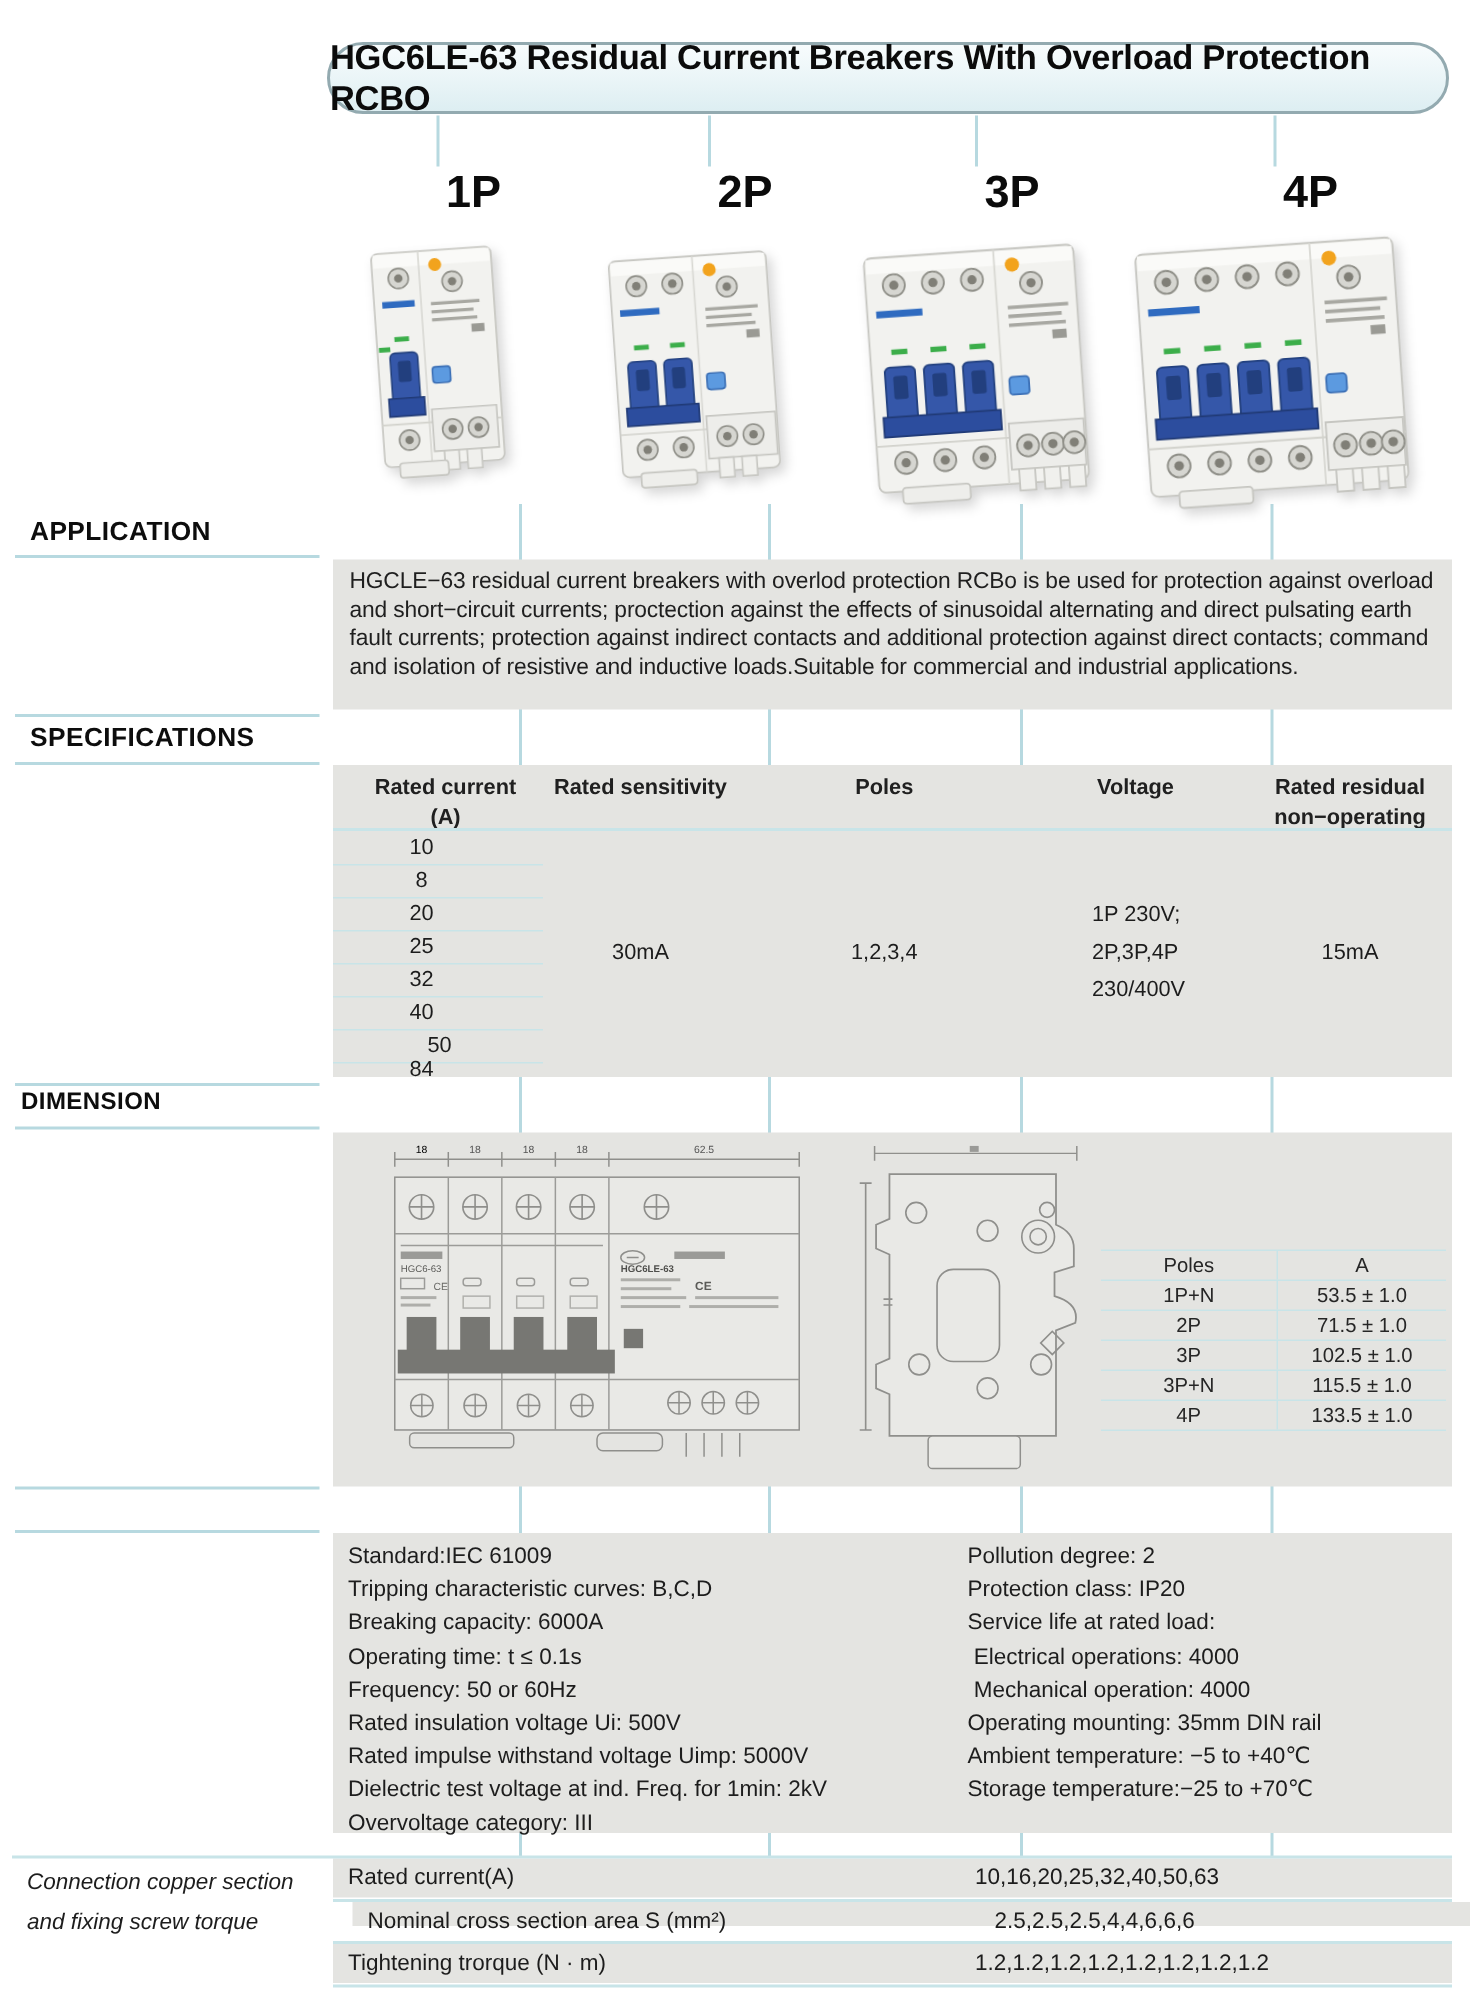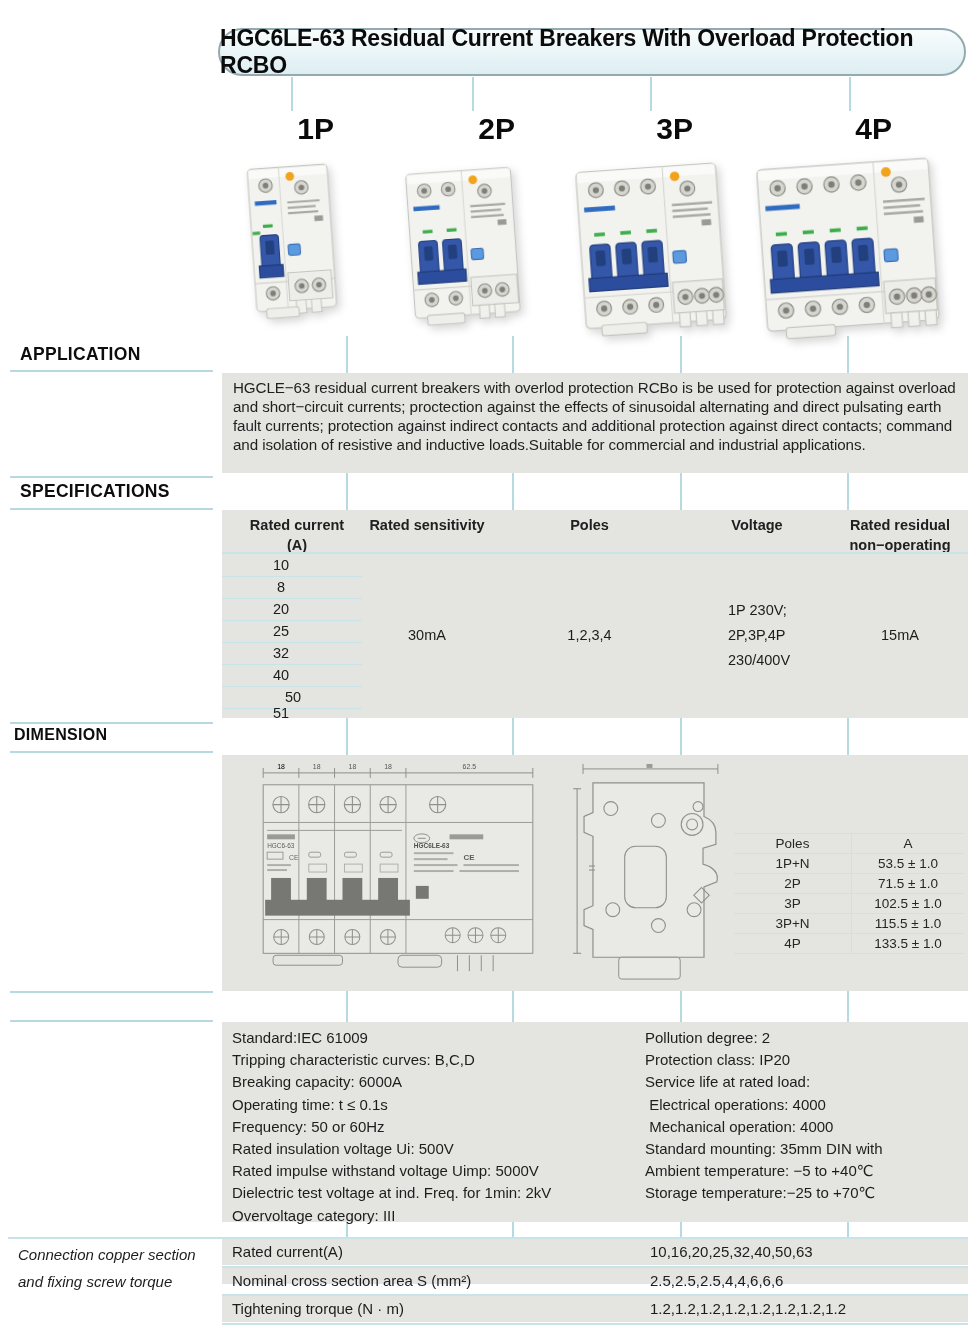--- a/index.html
+++ b/index.html
@@ -252,21 +252,21 @@
     <div class="rc" style="top:89px;">20</div>
     <div class="sepline" style="left:0;top:110px;width:140px;"></div>
     <div class="rc" style="top:111px;">25</div>
     <div class="sepline" style="left:0;top:132px;width:140px;"></div>
     <div class="rc" style="top:133px;">32</div>
     <div class="sepline" style="left:0;top:154px;width:140px;"></div>
     <div class="rc" style="top:155px;">40</div>
     <div class="sepline" style="left:0;top:176px;width:140px;"></div>
     <div class="rc" style="top:177px;padding-left:12px;">50</div>
     <div class="sepline" style="left:0;top:198px;width:140px;"></div>
-    <div class="rc" style="top:187px;top:199px;height:9px;line-height:9px;">51</div>
+    <div class="rc" style="top:187px;top:199px;height:9px;line-height:9px;">84</div>
 
     <div class="cellc" style="left:130px;top:115px;width:150px;">30mA</div>
     <div class="cellc" style="left:295px;top:115px;width:145px;">1,2,3,4</div>
     <div class="vblock" style="left:506px;top:88px;">
       <div>1P 230V;</div>
       <div>2P,3P,4P</div>
       <div>230/400V</div>
     </div>
     <div class="cellc" style="left:610px;top:115px;width:136px;">15mA</div>
   </div>
@@ -420,35 +420,35 @@
       <div class="tl-line">Rated impulse withstand voltage Uimp: 5000V</div>
       <div class="tl-line">Dielectric test voltage at ind. Freq. for 1min: 2kV</div>
       <div class="tl-line">Overvoltage category: III</div>
     </div>
     <div class="tcol" style="left:423px;width:320px;">
       <div class="tl-line">Pollution degree: 2</div>
       <div class="tl-line">Protection class: IP20</div>
       <div class="tl-line">Service life at rated load:</div>
       <div class="tl-line"> Electrical operations: 4000</div>
       <div class="tl-line"> Mechanical operation: 4000</div>
-      <div class="tl-line">Standard mounting: 35mm DIN with</div>
+      <div class="tl-line">Operating mounting: 35mm DIN rail</div>
       <div class="tl-line">Ambient temperature: −5 to +40℃</div>
       <div class="tl-line">Storage temperature:−25 to +70℃</div>
     </div>
   </div>
 
   <div class="connlabel">Connection copper section and fixing screw torque</div>
 
   <div class="tline" style="left:8px;top:1237px;width:960px;"></div>
   <div class="crow" style="top:1239px;height:26px;line-height:26px;">
     <span class="cl">Rated current(A)</span>
     <span class="cv">10,16,20,25,32,40,50,63</span>
   </div>
   <div class="tline" style="left:222px;top:1266px;width:746px;"></div>
-  <div class="crow" style="top:1268px;height:16px;line-height:25px;">
+  <div class="crow" style="top:1268px;height:16px;line-height:25px;margin-left:13px;">
     <span class="cl">Nominal cross section area S (mm²)</span>
     <span class="cv">2.5,2.5,2.5,4,4,6,6,6</span>
   </div>
   <div class="tline" style="left:222px;top:1294px;width:746px;"></div>
   <div class="crow" style="top:1296px;height:26px;line-height:26px;">
     <span class="cl">Tightening trorque (N · m)</span>
     <span class="cv">1.2,1.2,1.2,1.2,1.2,1.2,1.2,1.2</span>
   </div>
   <div class="tline" style="left:222px;top:1323px;width:746px;"></div>
 

